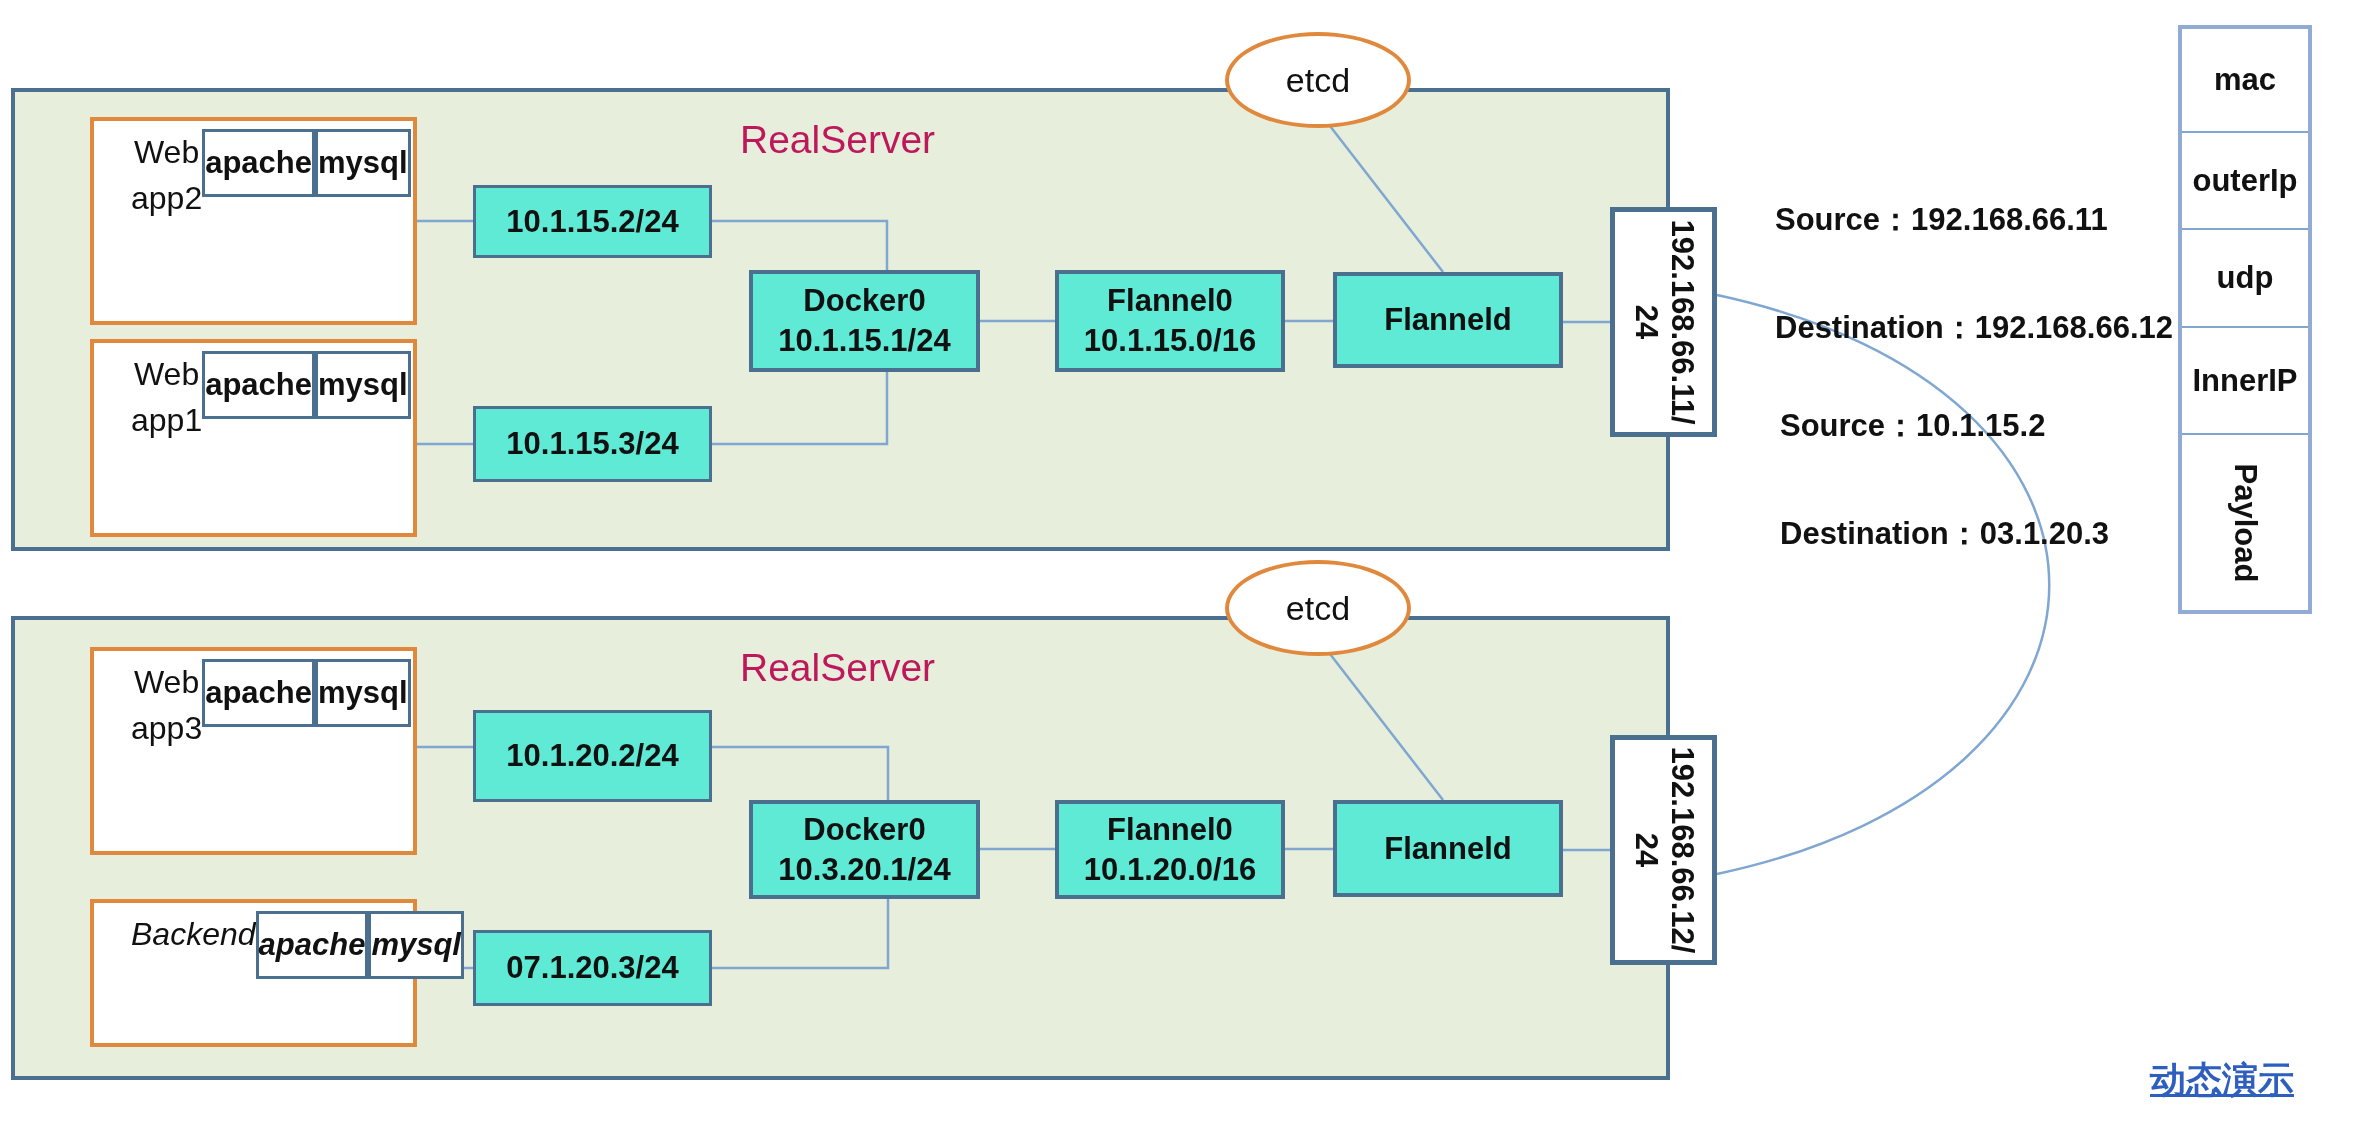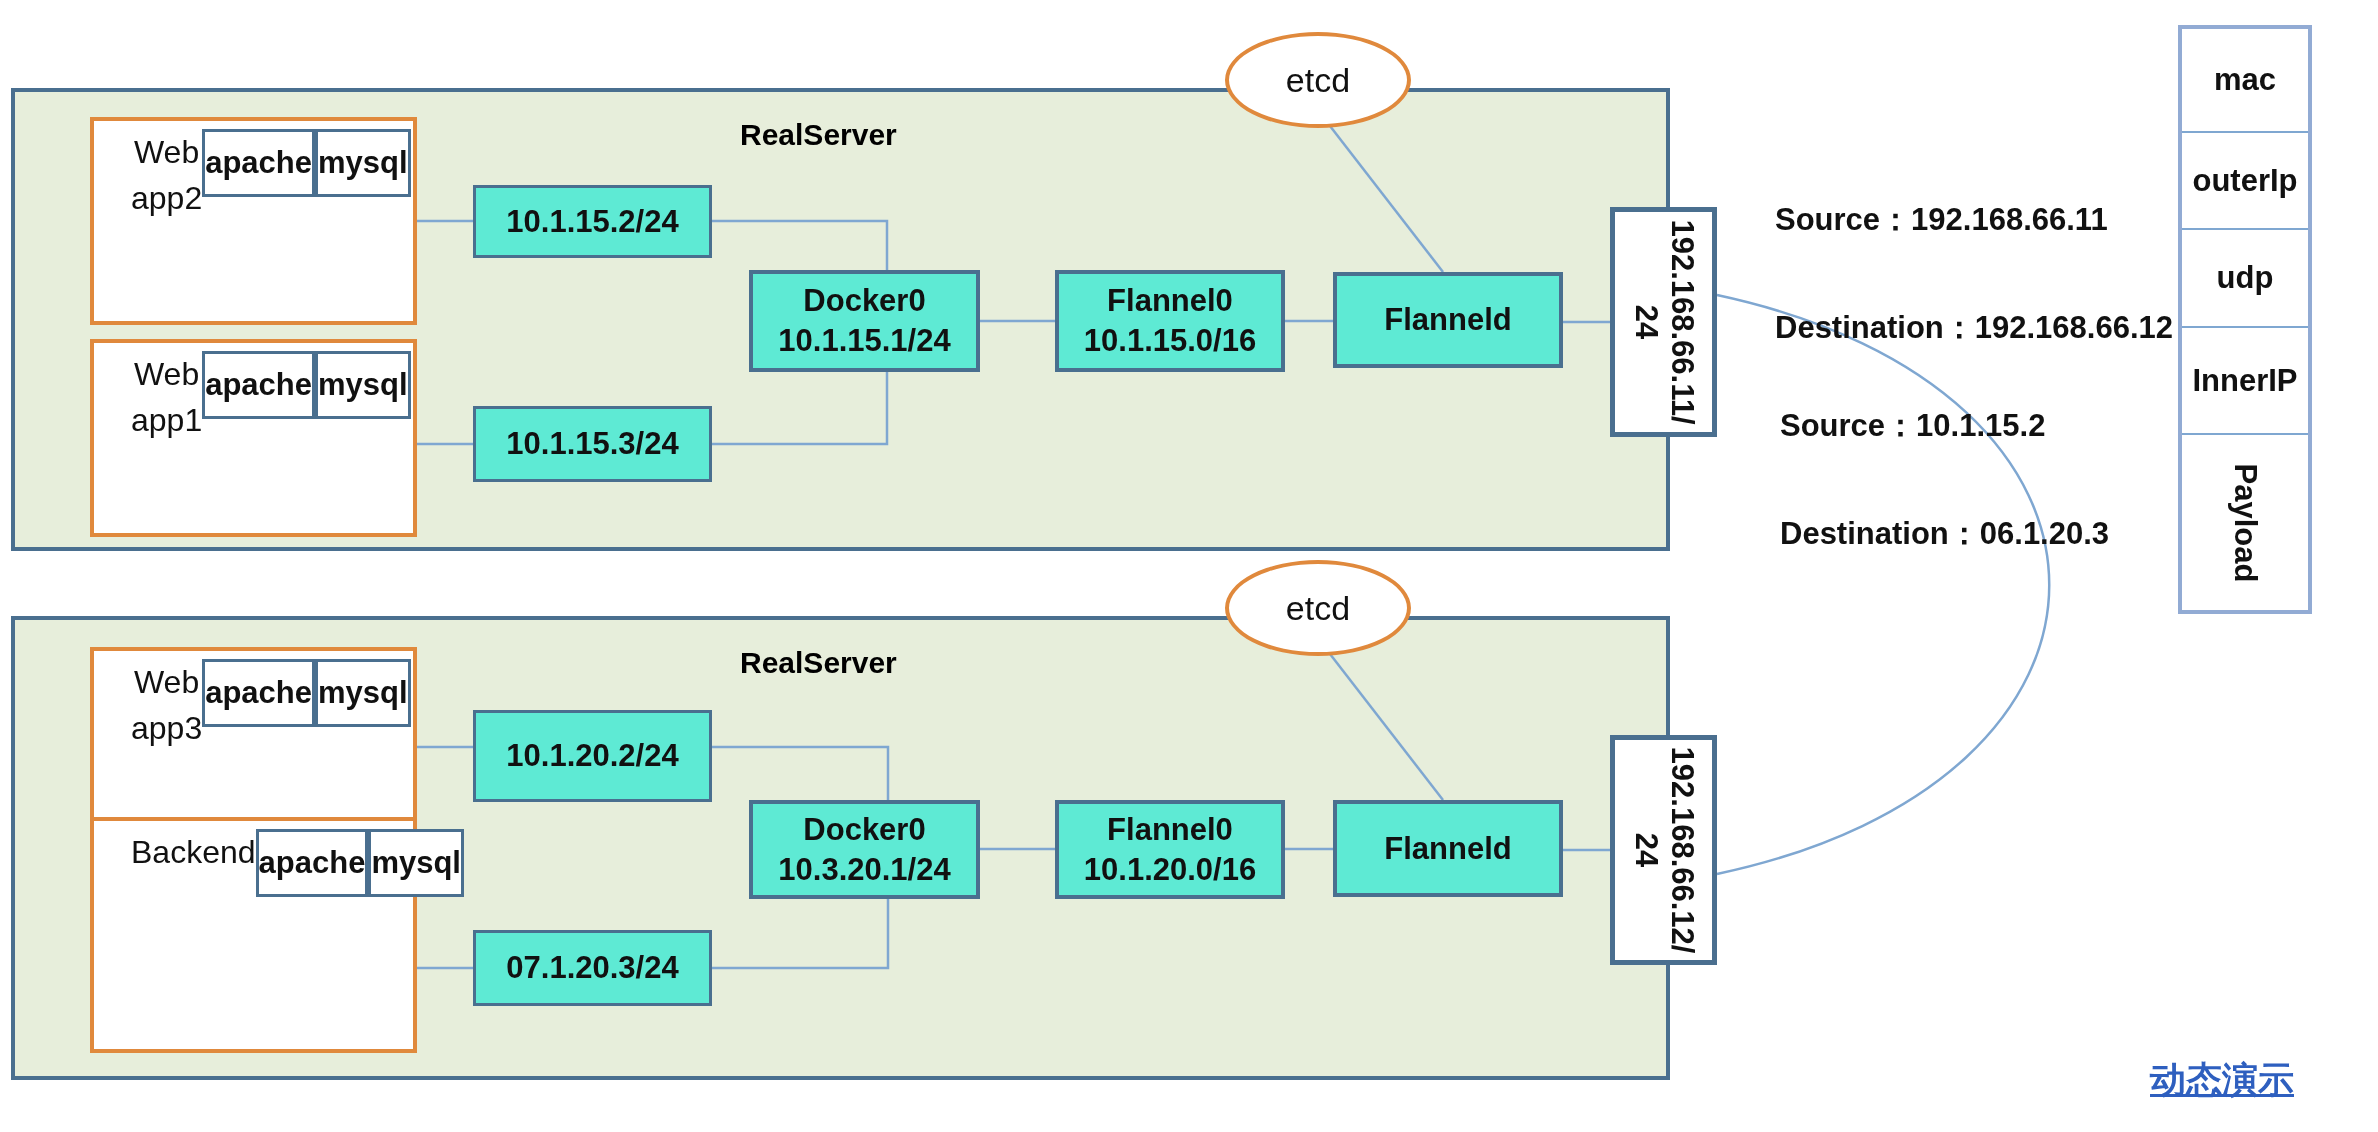--- a/index.html
+++ b/index.html
@@ -11,21 +11,21 @@
     --link:#2e5fbf;
     --ink:#111;
   }
   html,body{margin:0;padding:0;background:#fff;}
   .canvas{
     position:relative;width:2378px;height:1132px;background:#fff;overflow:hidden;
     font-family:"Liberation Sans",sans-serif;color:var(--ink);
   }
   .abs{position:absolute;box-sizing:border-box;}
   .green-server{background:var(--green);border:4px solid var(--steel);z-index:1;}
-  .server-label{z-index:2;font-size:30px;font-weight:700;color:#000000;}
+  .server-label{z-index:2;font-size:39px;font-weight:400;color:#be185d;}
   svg.wires{position:absolute;left:0;top:0;z-index:2;}
   .node{
     background:#5eead4;border:4px solid var(--steel);z-index:3;
     display:flex;flex-direction:column;align-items:center;justify-content:center;
     font-weight:bold;font-size:31px;text-align:center;line-height:1.28;
   }
   .app-box{
     background:#fff;border:4px solid var(--orange);z-index:3;
     display:flex;flex-direction:row;align-items:stretch;
     padding:8px 37px 0 37px;
@@ -131,21 +131,21 @@
   </div>
 
   <div class="abs server-label" style="left:740px;top:646px;">RealServer</div>
 
   <div class="abs app-box" style="left:90px;top:647px;width:327px;height:208px;">
     <div class="app-title">Web app3</div>
     <div class="container-box">apache</div>
     <div class="container-box">mysql</div>
   </div>
 
-  <div class="abs app-box" style="left:90px;top:817px;width:327px;height:236px;">
+  <div class="abs app-box" style="left:90px;top:899px;width:327px;height:148px;font-style:italic;">
     <div class="app-title">Backend</div>
     <div class="container-box">apache</div>
     <div class="container-box">mysql</div>
   </div>
 
   <div class="abs node" style="left:473px;top:710px;width:239px;height:92px;border-width:3px;">10.1.20.2/24</div>
   <div class="abs node" style="left:473px;top:930px;width:239px;height:76px;border-width:3px;">07.1.20.3/24</div>
 
   <div class="abs node" style="left:749px;top:800px;width:231px;height:99px;">
     <div>Docker0</div>
@@ -168,21 +168,21 @@
     </div>
   </div>
 
   <div class="abs note" style="left:1775px;top:130px;">
     <div>Source：192.168.66.11</div>
     <div>Destination：192.168.66.12</div>
   </div>
 
   <div class="abs note" style="left:1780px;top:336px;">
     <div>Source：10.1.15.2</div>
-    <div>Destination：06.1.20.3</div>
+    <div>Destination：03.1.20.3</div>
   </div>
 
   <div class="abs stack" style="left:2178px;top:25px;width:134px;height:589px;">
     <div class="stack-cell" style="height:102px;">mac</div>
     <div class="stack-cell" style="height:95px;">outerIp</div>
     <div class="stack-cell" style="height:96px;">udp</div>
     <div class="stack-cell" style="height:105px;">InnerIP</div>
     <div class="stack-cell" style="flex:1;">
       <span class="vwrap">Payload</span>
     </div>

